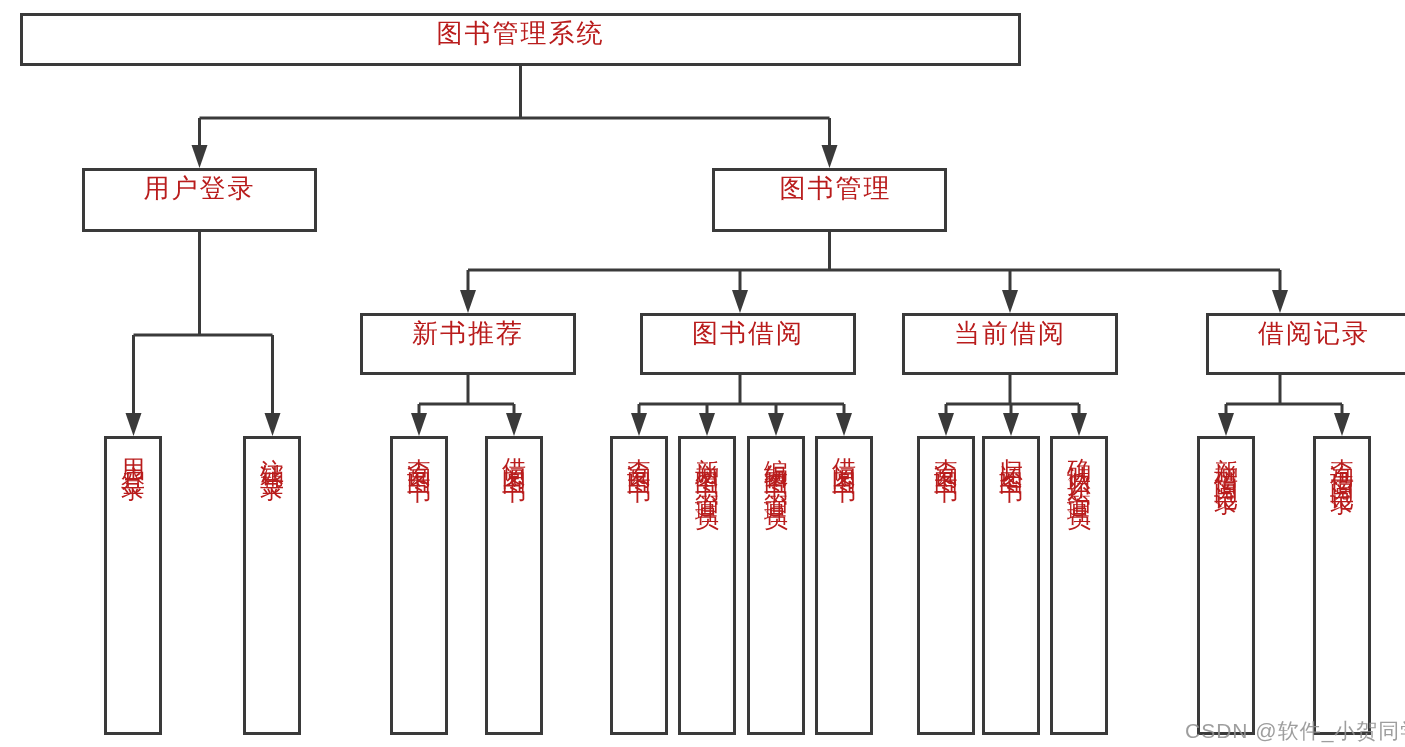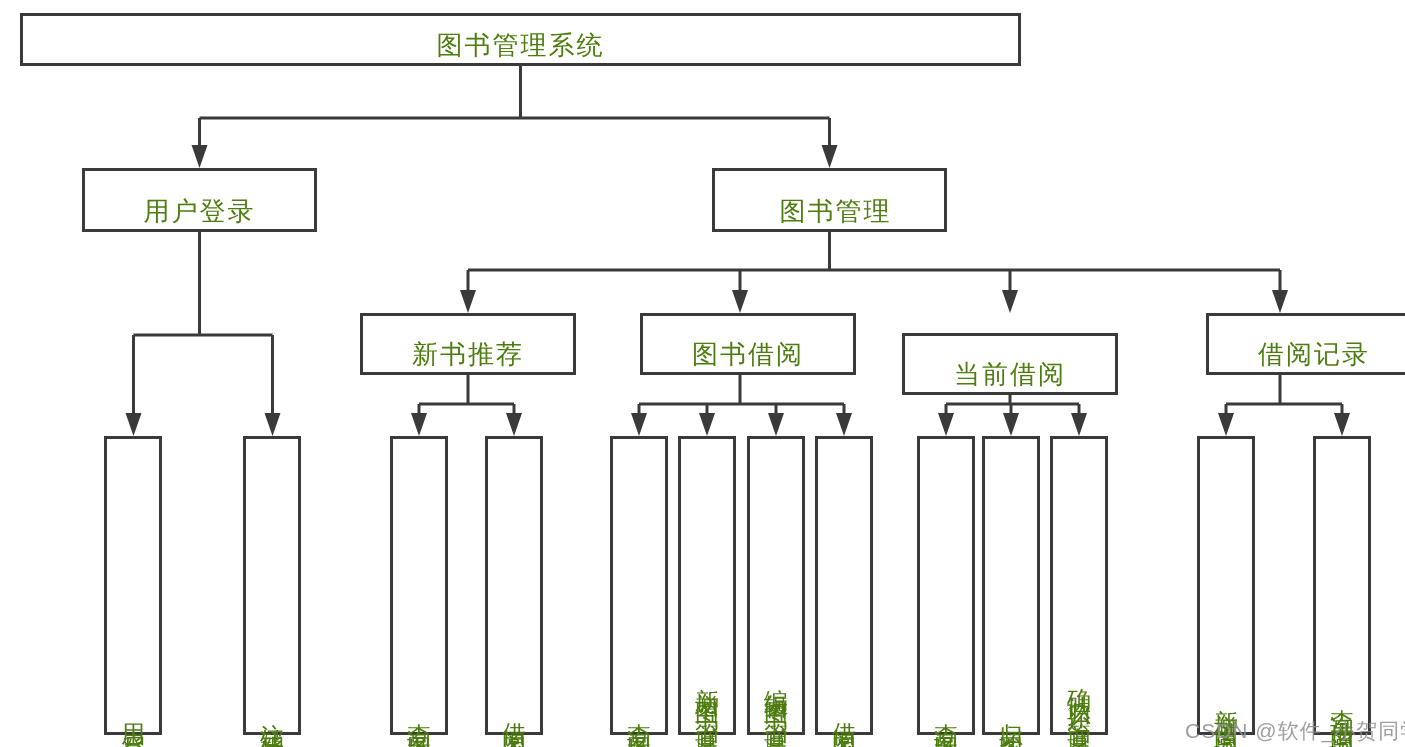--- a/index.html
+++ b/index.html
@@ -22,23 +22,23 @@
     width: 1405px;
     height: 747px;
     pointer-events: none;
   }
   .box {
     position: absolute;
     box-sizing: border-box;
     background: #ffffff;
     border: 3px solid #3a3a3a;
     display: flex;
-    align-items: flex-end;
+    align-items: flex-start;
     justify-content: center;
-    color: #4d7c0f;
+    color: #b91c1c;
   }
   .box.h span {
     font-size: 26px;
     letter-spacing: 2px;
     white-space: nowrap;
   }
   .box.v span {
     writing-mode: vertical-rl;
     text-orientation: mixed;
     font-size: 24px;
@@ -146,21 +146,21 @@
   <div class="box h lvl2" style="left:712px;padding-left:12px;">
     <span>图书管理</span>
   </div>
 
   <div class="box h lvl3" style="left:360px;">
     <span>新书推荐</span>
   </div>
   <div class="box h lvl3" style="left:640px;">
     <span>图书借阅</span>
   </div>
-  <div class="box h lvl3" style="left:902px;margin-top:20px;">
+  <div class="box h lvl3" style="left:902px;">
     <span>当前借阅</span>
   </div>
   <div class="box h lvl3" style="left:1172px;margin-left:34px;">
     <span>借阅记录</span>
   </div>
 
   <div class="box v lvl4" style="left:104px;">
     <span>用户登录</span>
   </div>
   <div class="box v lvl4" style="left:243px;">

